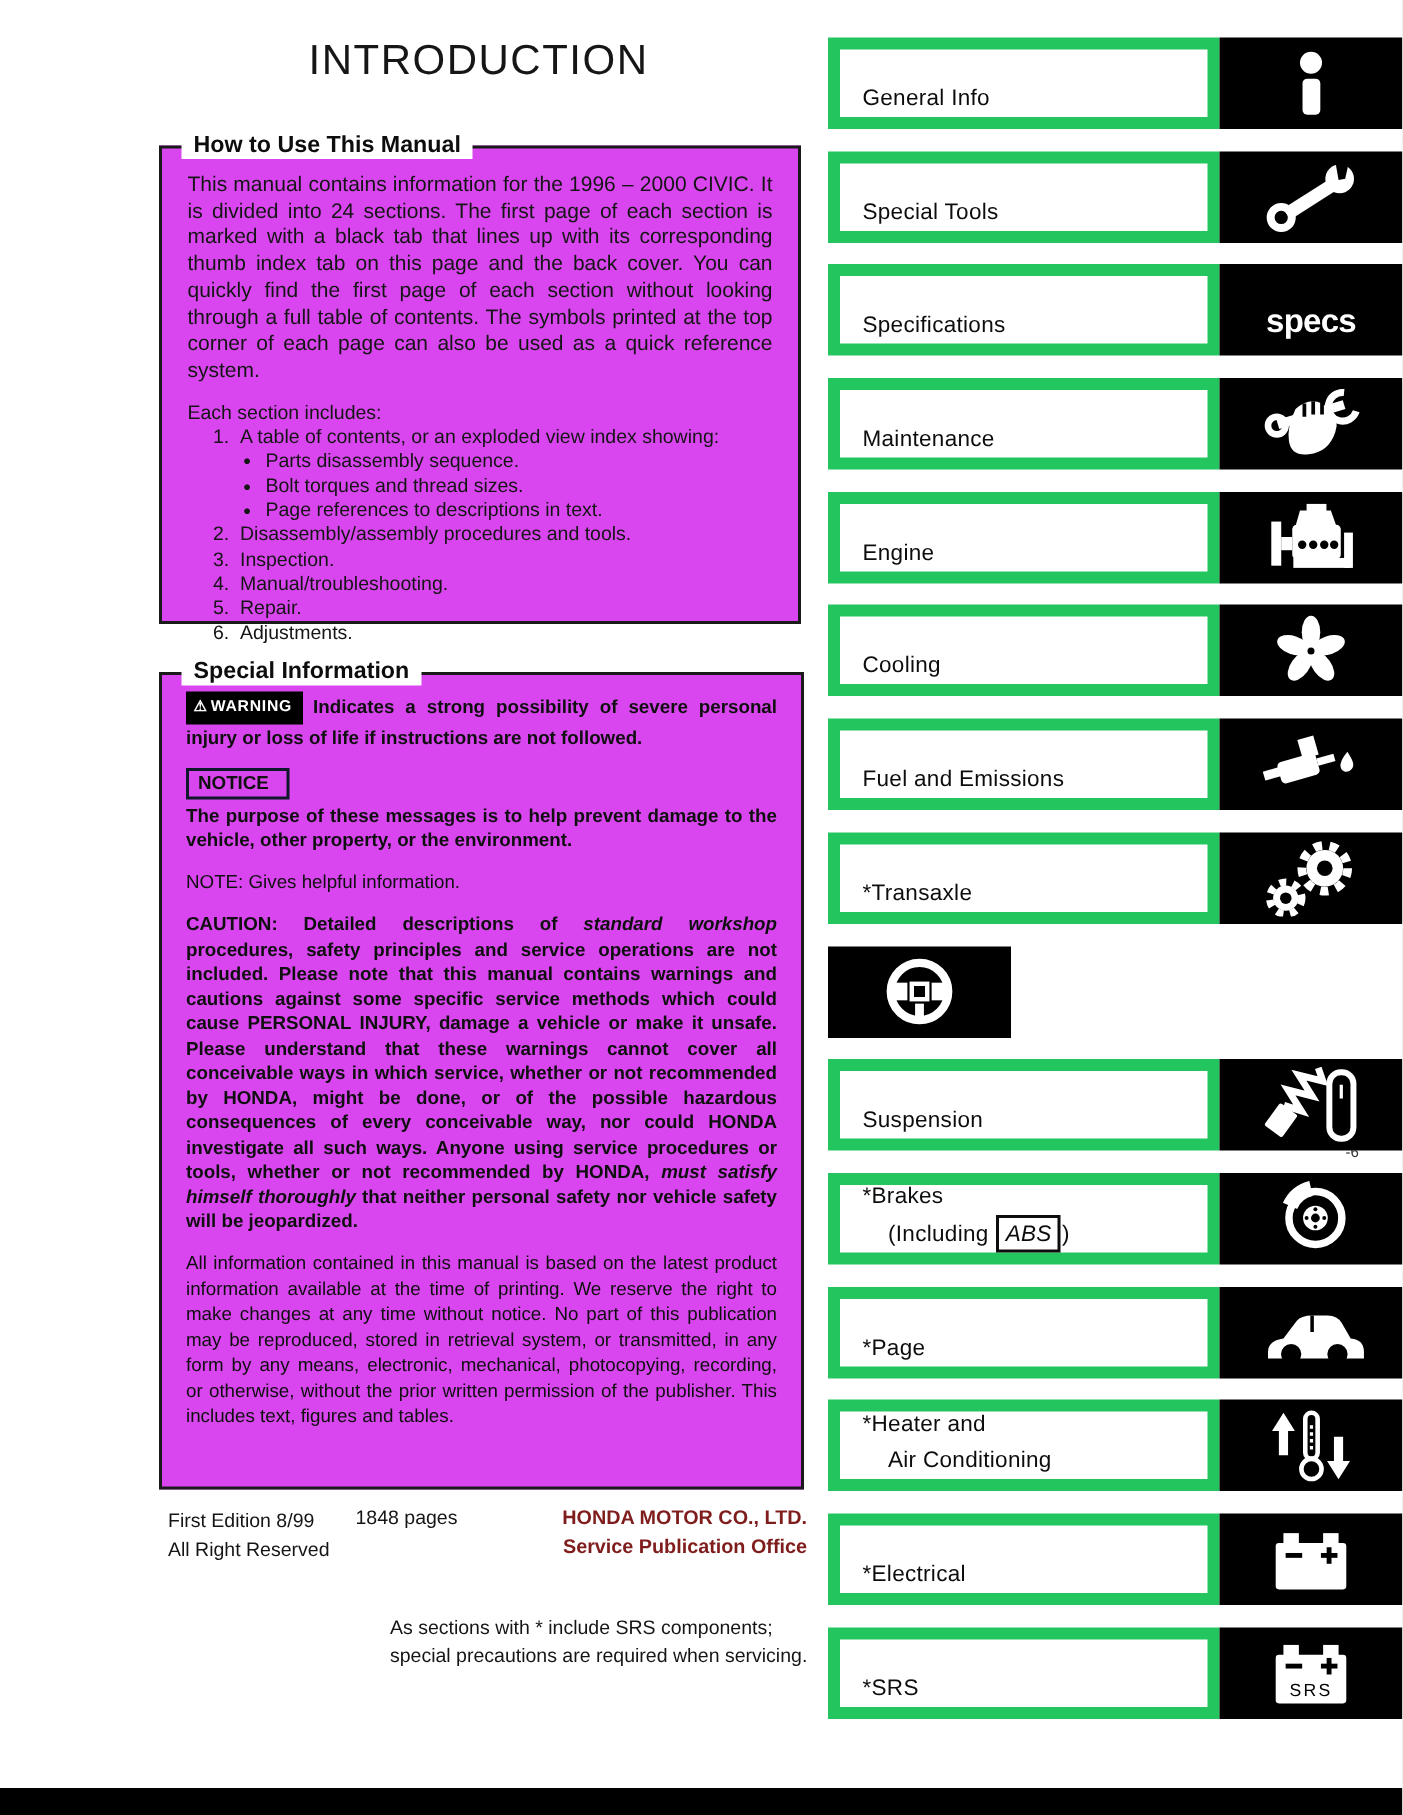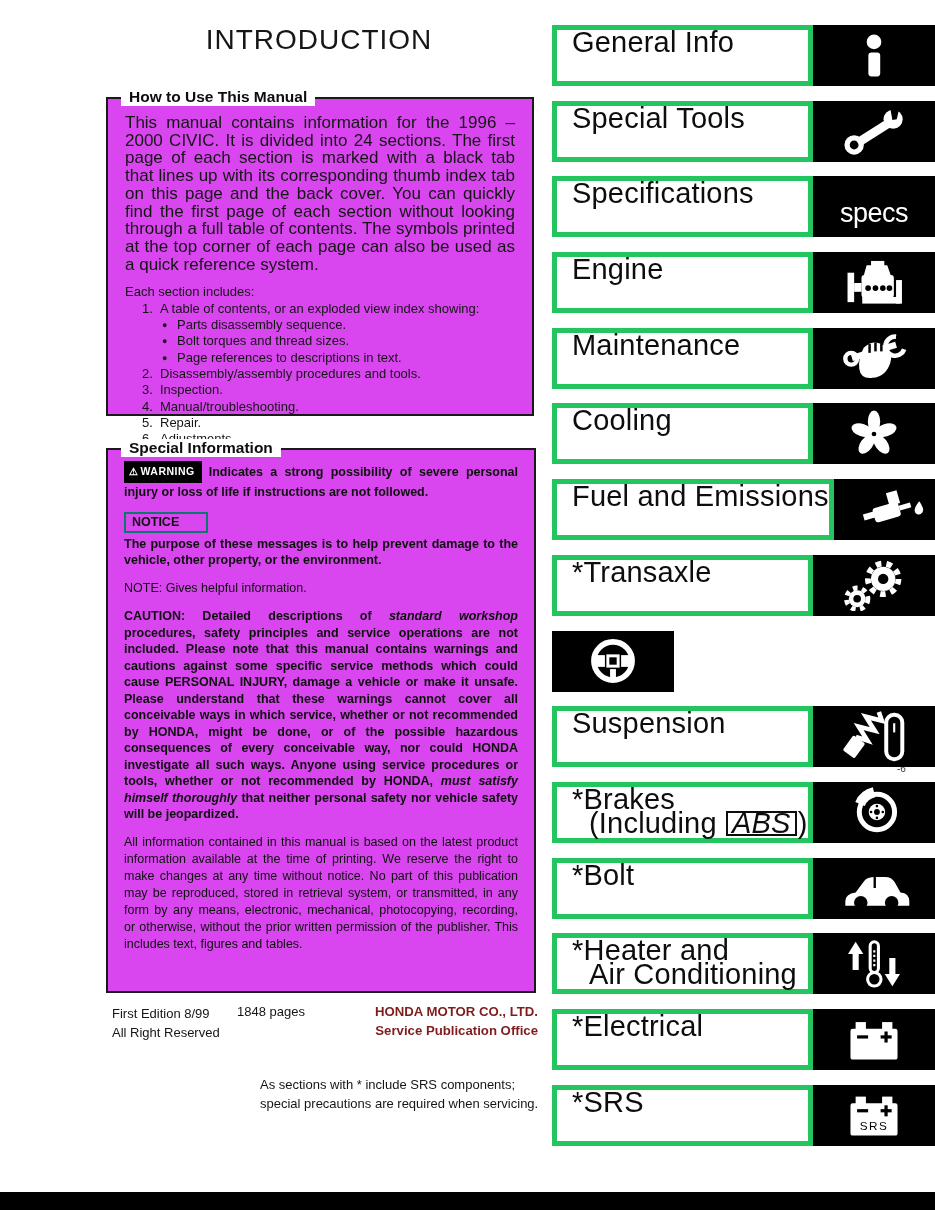--- a/index.html
+++ b/index.html
@@ -16,63 +16,63 @@
   }
   
   .obox { position:absolute; border:2px solid #1a1a1a; background:#d946ef; }
   .obox-heading {
     position:absolute; top:-11px; left:13px; background:#fff;
     padding:0 8px; font-size:15.5px; font-weight:bold; white-space:nowrap; color:#0d0d0d;
   }
   .box-howto { left:106px; top:97px;  width:428px; height:319px; padding:15px 17px 0 17px; }
   .box-special { left:106px; top:448px; width:430px; height:545px; padding:12px 16px 0 16px; }
 
-  .box-howto p { font-size:17px; line-height:17.7px; text-align:justify; color:#151515; }
+  .box-howto p { font-size:14px; line-height:17.7px; text-align:justify; color:#151515; }
   .list-intro { margin-top:11px; font-size:13px; line-height:16.5px; color:#151515; }
   .li  { display:flex; font-size:13px; line-height:16.3px; color:#151515; }
   .li .num { width:18px; margin-left:17px; flex:none; }
   .li.sub .blt { width:15px; margin-left:37px; flex:none; font-size:9px; line-height:16.3px; }
 
   .box-special p { font-size:12.5px; line-height:17px; text-align:justify; color:#0f0f0f; }
   .box-special p.b { font-weight:bold; line-height:16.8px; }
   .box-special p.c2 { line-height:16.5px; }
   .mt { margin-top:11px; }
   .warning-badge {
     display:inline-block; background:#000; color:#fff; font-weight:bold;
     font-size:10.5px; letter-spacing:0.5px; padding:2px 7px 2px 5px; margin-right:7px;
     transform:translateY(-1px);
   }
   .warning-badge .tri { font-size:10px; margin-right:2px; }
   .notice-label {
-    display:inline-block; border:2px solid #0f766e; font-weight:bold;
-    font-size:12.5px; line-height:16px; padding:0 27px 1px 6px; margin-bottom:3px;
+    display:inline-block; border:2px solid #0f172a; font-weight:bold;
+    font-size:12.5px; line-height:16px; padding:0 12px 1px 6px; margin-bottom:3px;
   }
   .it { font-style:italic;margin-top:40px; }
 
   
   .footer-edition { position:absolute; left:112px; top:1004px; font-size:13px; line-height:19px; color:#151515; }
   .footer-pages   { position:absolute; left:237px; top:1004px; font-size:13px; color:#151515; }
   .footer-right   { position:absolute; left:298px; top:1002px; width:240px; text-align:right;
                     font-size:13.2px; font-weight:bold; line-height:19px; color:#7f1d1d; }
   .srs-note { position:absolute; left:260px; top:1076px; font-size:13px; line-height:18.5px; color:#151515; }
 
   
   .tabs { position:absolute; left:552px; top:25px; width:383px;
           display:flex; flex-direction:column; gap:14.7px; }
   .tab  { display:flex; height:61px; }
-  .tab-label { flex:1; background:#fff; border:5px solid #22c55e;
-               display:flex; flex-direction:column; justify-content:flex-start;
-               padding-left:15px; font-size:29px; color:#0d0d0d; letter-spacing:0.2px; }
+  .tab-label { flex:1; background:#fff; border:8px solid #22c55e;
+               display:flex; flex-direction:column; justify-content:flex-end;
+               padding-left:15px; font-size:15px; color:#0d0d0d; letter-spacing:0.2px; }
   .tab-label .line { line-height:24px; white-space:nowrap; }
   .tab-label .line2 { padding-left:17px; }
   .abs-box { display:inline-block; border:2px solid #0d0d0d; padding:0 4px; margin:0 1px; line-height:21px;font-style:italic; }
   .tab-icon { width:122px; flex:none; background:#000;
               display:flex; align-items:center; justify-content:center; }
   .tab-icon svg { display:block; }
-  .icon-text { color:#fff; font-weight:normal; font-size:27px; letter-spacing:-0.5px;margin-top:14px; }
+  .icon-text { color:#fff; font-weight:bold; font-size:22px; letter-spacing:-0.5px;margin-top:14px; }
 
   .scan-artifact { position:absolute; left:897px; top:763px; font-size:10px; color:#333; }
   .bottom-bar { position:absolute; left:0; top:1192px; width:935px; height:18px; background:#000; }
 </style>
 </head>
 <body>
 
 <div class="page">
 
   <div class="page-title">INTRODUCTION</div>
@@ -174,20 +174,37 @@
         </svg>
       </div>
     </div>
 
     <div class="tab">
       <div class="tab-label">
           <span class="line">Specifications</span>
         </div>
       <div class="tab-icon">
         <span class="icon-text">specs</span>
+      </div>
+    </div>
+
+    <div class="tab">
+      <div class="tab-label">
+          <span class="line">Maintenance</span>
+        </div>
+      <div class="tab-icon">
+        <svg width="96" height="50" viewBox="0 0 44 34">
+          <line x1="7" y1="17" x2="37" y2="8" stroke="#fff" stroke-width="4.2"></line>
+          <circle cx="6.5" cy="17.5" r="4" fill="none" stroke="#fff" stroke-width="3"></circle>
+          <path d="M37,2.5 a6.5,6.5 0 1 0 5.5,8.5" fill="none" stroke="#fff" stroke-width="3.2"></path>
+          <path d="M15,10 q6,-5.5 12,-2.5 l4,3 q4,4 2,10 q-3,9 -12,10 q-8,1 -9,-6 q-1,-6.5 3,-14.5 z" fill="#fff"></path>
+          <line x1="19" y1="7.5" x2="19" y2="13.5" stroke="#000" stroke-width="1.7"></line>
+          <line x1="23" y1="6.5" x2="23" y2="12.5" stroke="#000" stroke-width="1.7"></line>
+          <line x1="27" y1="7" x2="27" y2="12.5" stroke="#000" stroke-width="1.7"></line>
+        </svg>
       </div>
     </div>
 
     <div class="tab">
       <div class="tab-label">
           <span class="line">Engine</span>
         </div>
       <div class="tab-icon">
         <svg width="96" height="50" viewBox="0 0 44 34">
           <rect x="4" y="10" width="4.5" height="20" fill="#fff"></rect>
@@ -200,37 +217,20 @@
           <circle cx="28" cy="20.5" r="1.9" fill="#000"></circle>
           <circle cx="32.5" cy="20.5" r="1.9" fill="#000"></circle>
           <rect x="14" y="26.5" width="26" height="4.5" fill="#fff"></rect>
           <rect x="37" y="15" width="4" height="16" fill="#fff"></rect>
         </svg>
       </div>
     </div>
 
     <div class="tab">
       <div class="tab-label">
-          <span class="line">Maintenance</span>
-        </div>
-      <div class="tab-icon">
-        <svg width="96" height="50" viewBox="0 0 44 34">
-          <line x1="7" y1="17" x2="37" y2="8" stroke="#fff" stroke-width="4.2"></line>
-          <circle cx="6.5" cy="17.5" r="4" fill="none" stroke="#fff" stroke-width="3"></circle>
-          <path d="M37,2.5 a6.5,6.5 0 1 0 5.5,8.5" fill="none" stroke="#fff" stroke-width="3.2"></path>
-          <path d="M15,10 q6,-5.5 12,-2.5 l4,3 q4,4 2,10 q-3,9 -12,10 q-8,1 -9,-6 q-1,-6.5 3,-14.5 z" fill="#fff"></path>
-          <line x1="19" y1="7.5" x2="19" y2="13.5" stroke="#000" stroke-width="1.7"></line>
-          <line x1="23" y1="6.5" x2="23" y2="12.5" stroke="#000" stroke-width="1.7"></line>
-          <line x1="27" y1="7" x2="27" y2="12.5" stroke="#000" stroke-width="1.7"></line>
-        </svg>
-      </div>
-    </div>
-
-    <div class="tab">
-      <div class="tab-label">
           <span class="line">Cooling</span>
         </div>
       <div class="tab-icon">
         <svg width="88" height="50" viewBox="0 0 44 34">
           <g fill="#fff">
             <ellipse cx="22" cy="8.5" rx="4.2" ry="7.5" transform="rotate(0 22 17)"></ellipse>
             <ellipse cx="22" cy="8.5" rx="4.2" ry="7.5" transform="rotate(72 22 17)"></ellipse>
             <ellipse cx="22" cy="8.5" rx="4.2" ry="7.5" transform="rotate(144 22 17)"></ellipse>
             <ellipse cx="22" cy="8.5" rx="4.2" ry="7.5" transform="rotate(216 22 17)"></ellipse>
             <ellipse cx="22" cy="8.5" rx="4.2" ry="7.5" transform="rotate(288 22 17)"></ellipse>
@@ -316,21 +316,21 @@
           <circle cx="24" cy="13" r="0.9" fill="#000"></circle>
           <circle cx="28" cy="17" r="0.9" fill="#000"></circle>
           <circle cx="24" cy="21" r="0.9" fill="#000"></circle>
           <circle cx="20" cy="17" r="0.9" fill="#000"></circle>
         </svg>
       </div>
     </div>
 
     <div class="tab">
       <div class="tab-label">
-          <span class="line">*Bolt</span>
+          <span class="line">*Page</span>
         </div>
       <div class="tab-icon">
         <svg width="100" height="50" viewBox="0 0 44 34">
           <path d="M2.5,26 q0,-5 7,-6 l6,-8 q2,-2.5 7,-2.5 l7,0 q4.5,0 6.5,3.5 l4,7 q6,0.5 6,6 l0,3 -43.5,0 z" fill="#fff"></path>
           <circle cx="13" cy="27" r="4.6" fill="#000"></circle>
           <circle cx="34" cy="27" r="4.6" fill="#000"></circle>
           <line x1="22.5" y1="9.5" x2="22.5" y2="17" stroke="#000" stroke-width="1.6"></line>
         </svg>
       </div>
     </div>

